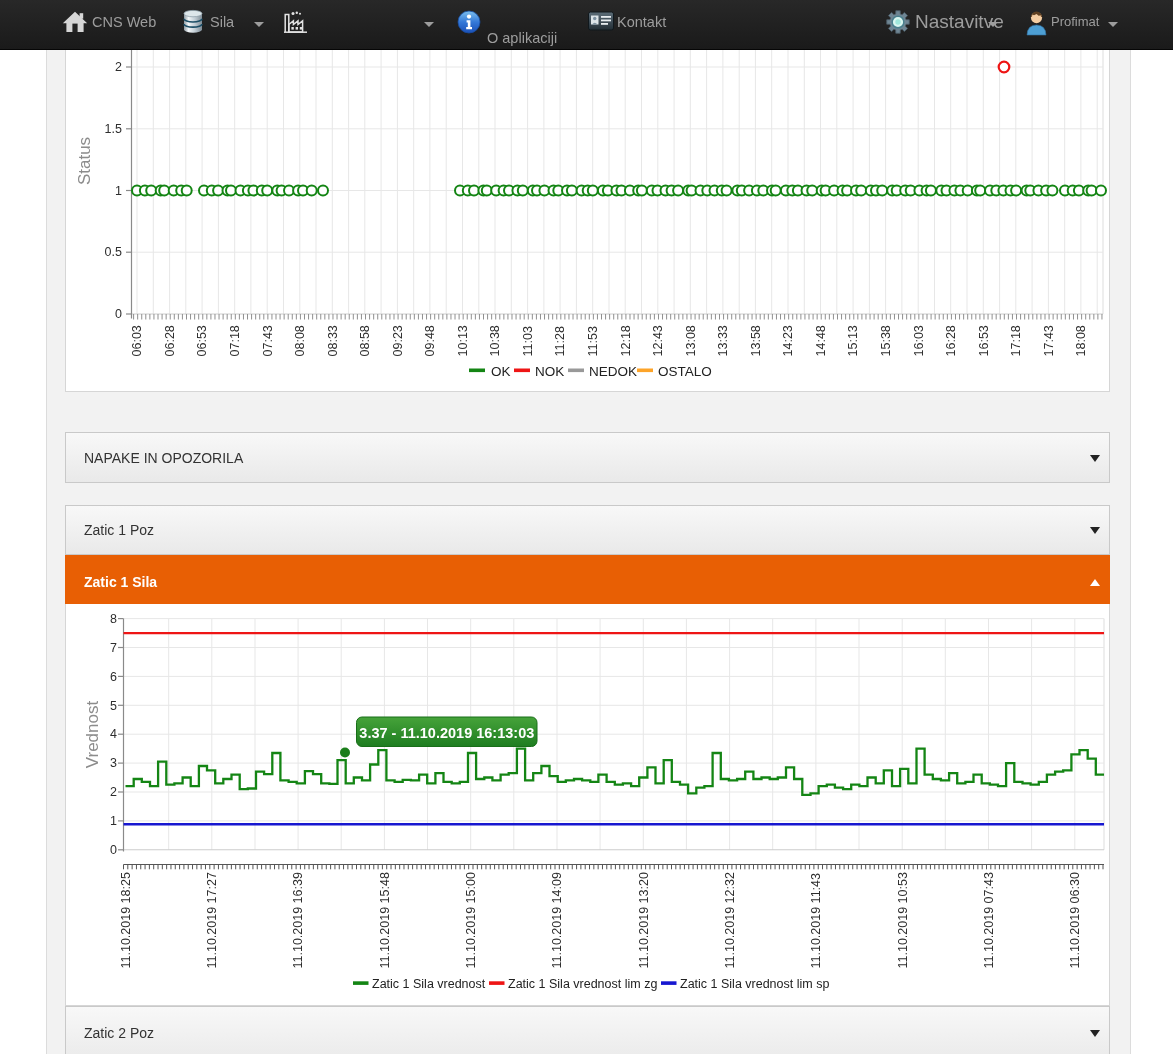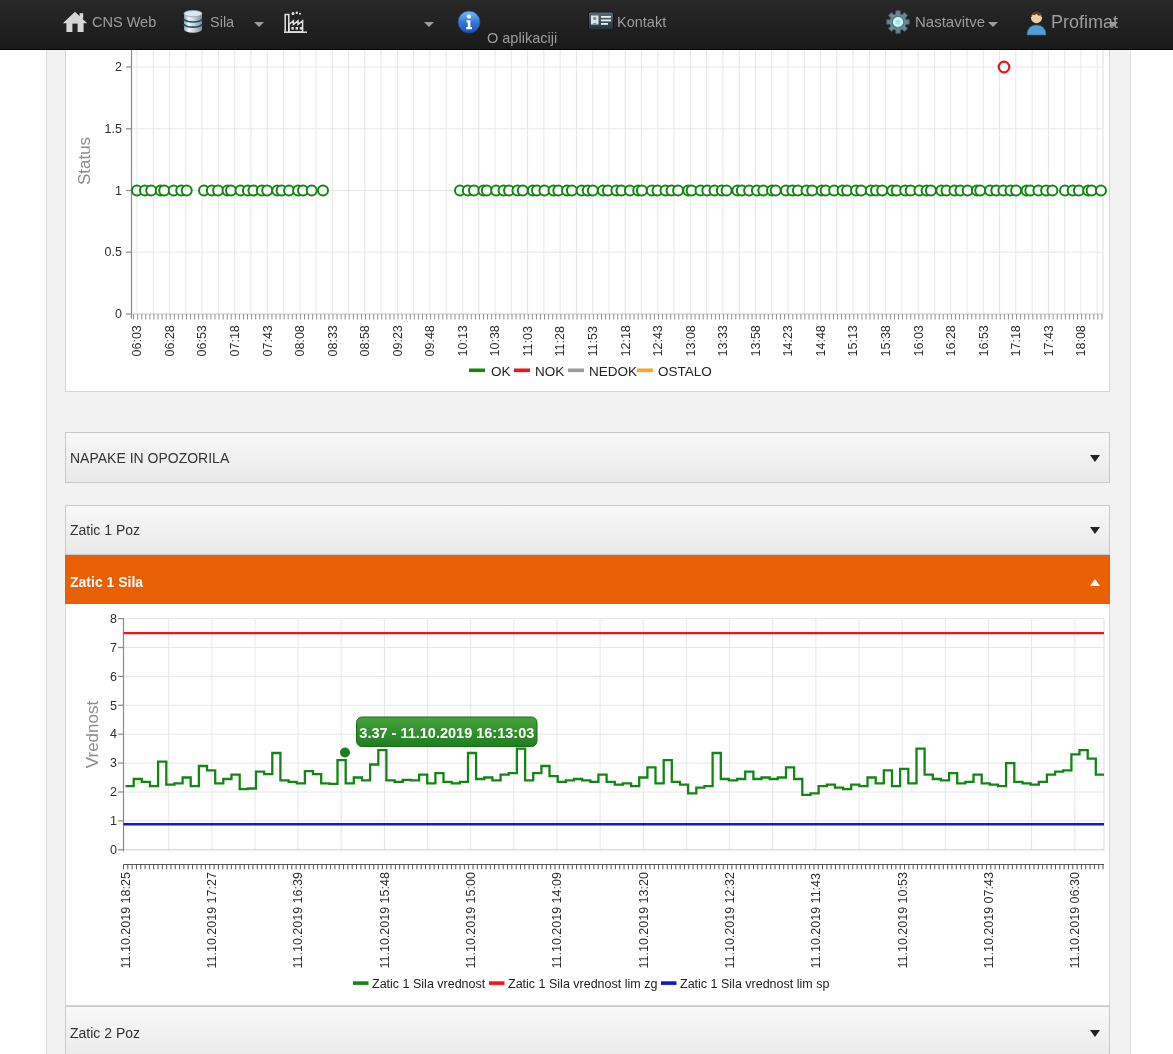--- a/index.html
+++ b/index.html
@@ -1,18 +1,18 @@
 <!DOCTYPE html>
 <html><head><meta charset="utf-8"><style>
 *{margin:0;padding:0;box-sizing:border-box}
 body{width:1173px;height:1054px;position:relative;overflow:hidden;background:#ffffff;
  font-family:"Liberation Sans",sans-serif}
 .hdr{position:absolute;left:65px;width:1045px;background:linear-gradient(180deg,#f8f8f8 0%,#e9e9e9 100%);
  border:1px solid #c9c9c9;color:#333;font-size:14px}
-.hdr span{position:absolute;left:4px;top:50%;transform:translateY(-50%)}
+.hdr span{position:absolute;left:18px;top:50%;transform:translateY(-50%)}
 .car{position:absolute;right:9px;top:50%;margin-top:-3px;width:0;height:0;border-left:5px solid transparent;border-right:5px solid transparent;border-top:7px solid #222}
 </style></head>
 <body>
 <div style="position:absolute;left:46px;top:50px;width:1085px;height:1004px;background:#f2f2f2;border-left:1px solid #dcdcdc;border-right:1px solid #dcdcdc"></div>
 
 <div style="position:absolute;left:65px;top:50px;width:1045px;height:342px;background:#fff;border-left:1px solid #d6d6d6;border-right:1px solid #d6d6d6;border-bottom:1px solid #d6d6d6"></div>
 <svg style="position:absolute;left:66px;top:50px" width="1043" height="342" viewBox="66 50 1043 342" font-family="Liberation Sans, sans-serif">
     <line x1="137.0" y1="50" x2="137.0" y2="314" stroke="#e7e7e7" stroke-width="1"></line>
 <line x1="153.3" y1="50" x2="153.3" y2="314" stroke="#e7e7e7" stroke-width="1"></line>
 <line x1="169.6" y1="50" x2="169.6" y2="314" stroke="#e7e7e7" stroke-width="1"></line>
@@ -883,22 +883,22 @@
 <rect x="13" y="5" width="10" height="1.8" fill="#e8eef1"></rect>
 <rect x="13" y="8.5" width="10" height="1.8" fill="#e8eef1"></rect>
 <rect x="13" y="12" width="7" height="1.8" fill="#e8eef1"></rect>
 </svg></div>
 <div style="position:absolute;left:617px;top:0;height:56px;line-height:44px;font-size:14.5px;color:#9d9d9d;white-space:nowrap">Kontakt</div>
 <div style="position:absolute;left:886px;top:10px;line-height:0"><svg width="24" height="24" viewBox="0 0 23 23">
 <path d="M22.30 9.40 L22.30 13.60 L19.19 13.71 L18.50 15.38 L20.62 17.65 L17.65 20.62 L15.38 18.50 L13.71 19.19 L13.60 22.30 L9.40 22.30 L9.29 19.19 L7.62 18.50 L5.35 20.62 L2.38 17.65 L4.50 15.38 L3.81 13.71 L0.70 13.60 L0.70 9.40 L3.81 9.29 L4.50 7.62 L2.38 5.35 L5.35 2.38 L7.62 4.50 L9.29 3.81 L9.40 0.70 L13.60 0.70 L13.71 3.81 L15.38 4.50 L17.65 2.38 L20.62 5.35 L18.50 7.62 L19.19 9.29 Z" fill="#6f8694" stroke="#4c5b66" stroke-width="0.8"></path>
 <circle cx="11.5" cy="11.5" r="5.6" fill="#d9f6f0" stroke="#49808e" stroke-width="1.4"></circle>
 <circle cx="11.5" cy="11.5" r="2.6" fill="#9fe8dc"></circle>
 </svg></div>
-<div style="position:absolute;left:915px;top:0;height:56px;line-height:44px;font-size:15px;color:#9d9d9d;white-space:nowrap">Nastavitve</div>
+<div style="position:absolute;left:915px;top:0;height:56px;line-height:44px;font-size:19px;color:#9d9d9d;white-space:nowrap">Nastavitve</div>
 <div style="position:absolute;left:988px;top:22px;width:0;height:0;border-left:5px solid transparent;border-right:5px solid transparent;border-top:5px solid #9d9d9d"></div>
 <div style="position:absolute;left:1025px;top:9px;line-height:0"><svg width="23" height="27" viewBox="0 0 23 27">
 <path d="M2 26 q0.4 -10 9.5 -10 q9.1 0 9.5 10 Z" fill="#4d9fd4"></path>
 <path d="M2 26 q0.4 -10 9.5 -10 q9.1 0 9.5 10 Z" fill="none" stroke="#2f6f9e" stroke-width="0.6"></path>
 <circle cx="11.5" cy="8.6" r="5.6" fill="#f4cda2"></circle>
 <path d="M5.9 8.2 a5.6 5.6 0 0 1 11.2 0 l-1.1 -0.4 -0.7 -1.8 -1.3 1 -2.5 -2 -2.5 1.2 -1.6 -0.6 -0.4 2z" fill="#5f4022"></path>
 </svg></div>
-<div style="position:absolute;left:1051px;top:0;height:43px;line-height:44px;font-size:18px;color:#9d9d9d;white-space:nowrap">Profimat</div>
+<div style="position:absolute;left:1051px;top:0;height:43px;line-height:44px;font-size:13px;color:#9d9d9d;white-space:nowrap">Profimat</div>
 <div style="position:absolute;left:1108px;top:22px;width:0;height:0;border-left:5px solid transparent;border-right:5px solid transparent;border-top:5px solid #9d9d9d"></div>
 </div>
 </body></html>

